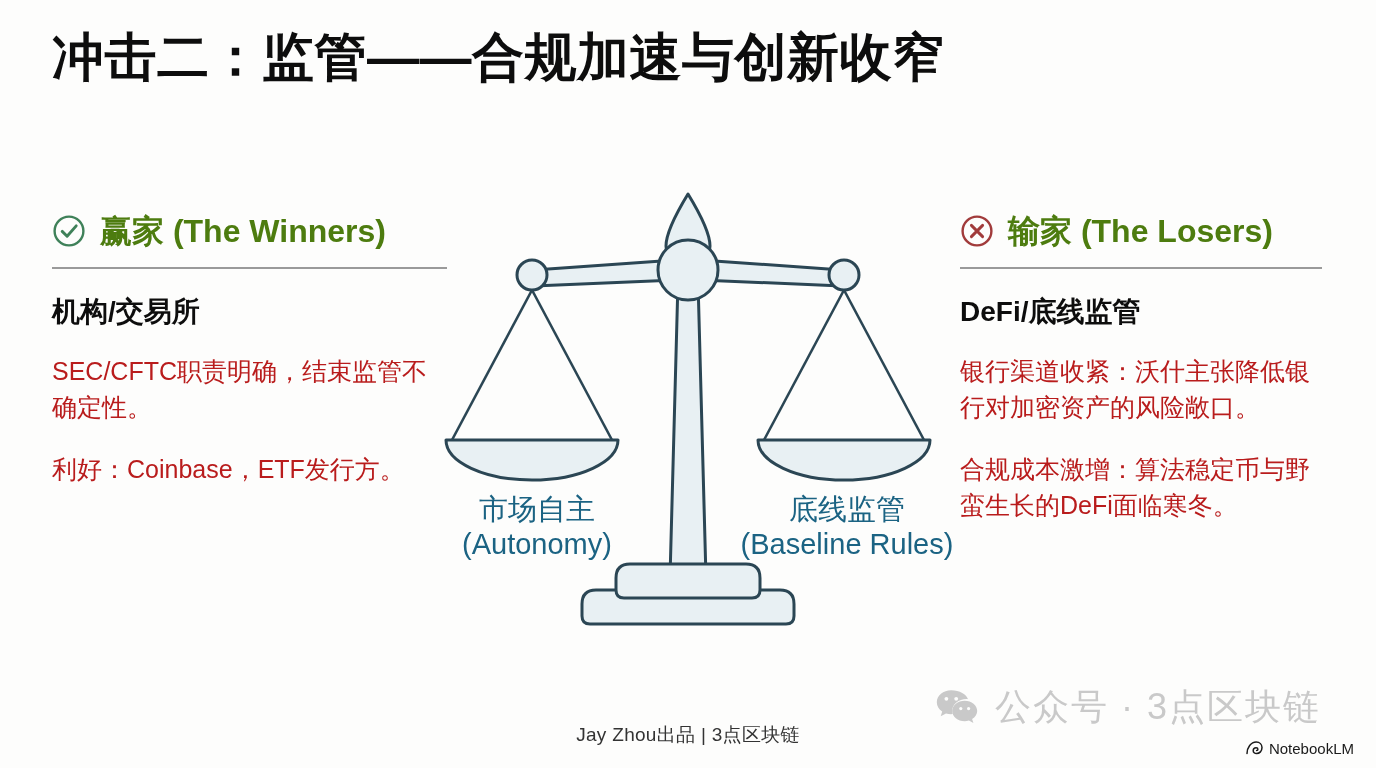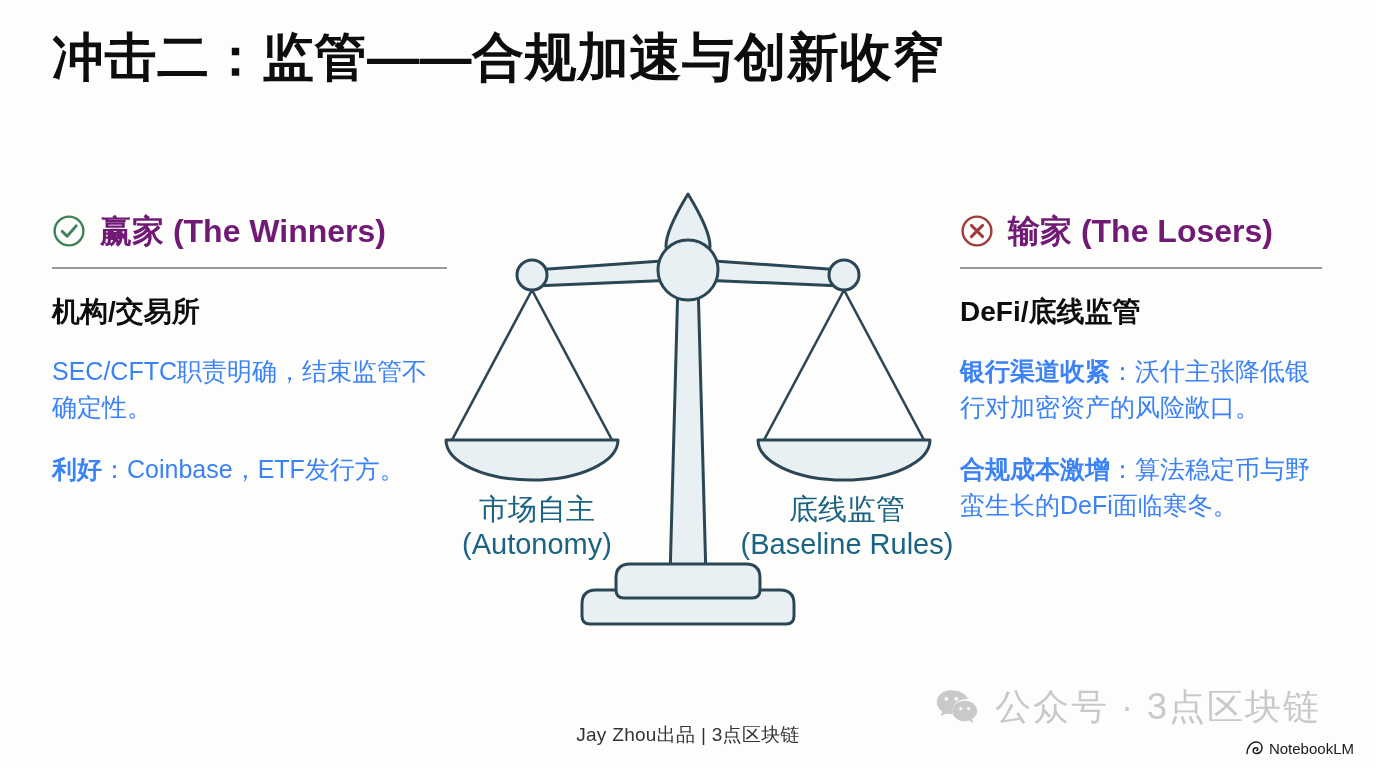--- a/index.html
+++ b/index.html
@@ -44,21 +44,21 @@
 
   .col-head {
     display: flex;
     align-items: center;
     gap: 14px;
     height: 46px;
   }
   .col-head-text {
     font-size: 32px;
     font-weight: 700;
-    color: #701a75;
+    color: #4d7c0f;
     white-space: nowrap;
     line-height: 1;
   }
   .badge-icon {
     flex: 0 0 auto;
     width: 34px;
     height: 34px;
     display: block;
   }
   .divider {
@@ -72,25 +72,25 @@
     font-size: 28px;
     font-weight: 700;
     color: #0d0d0d;
     line-height: 1.2;
     white-space: nowrap;
   }
   .para {
     margin-top: 24px;
     font-size: 25px;
     line-height: 1.45;
-    color: #3b82f6;
+    color: #b91c1c;
     font-weight: 400;
   }
   .para.tight { margin-top: 26px; }
-  .para b { font-weight: 700; }
+  .para b { font-weight: 400; }
   .col-right .para { font-weight: 400; }
 
   
   .scale-wrap {
     position: absolute;
     left: 438px;
     top: 186px;
     width: 500px;
     height: 440px;
   }

